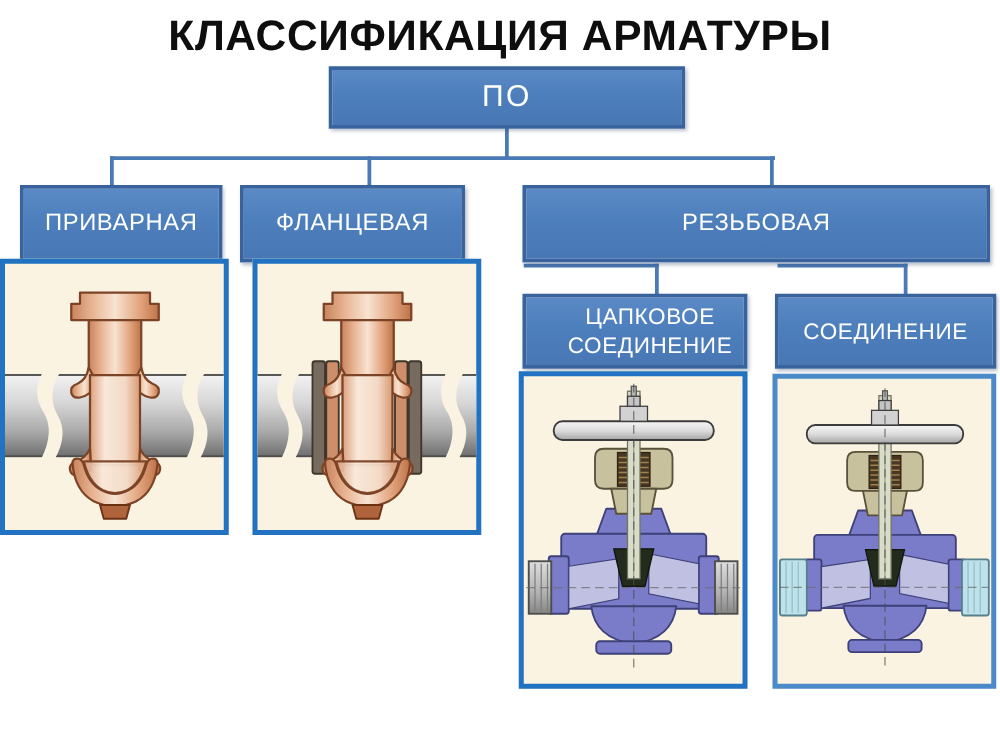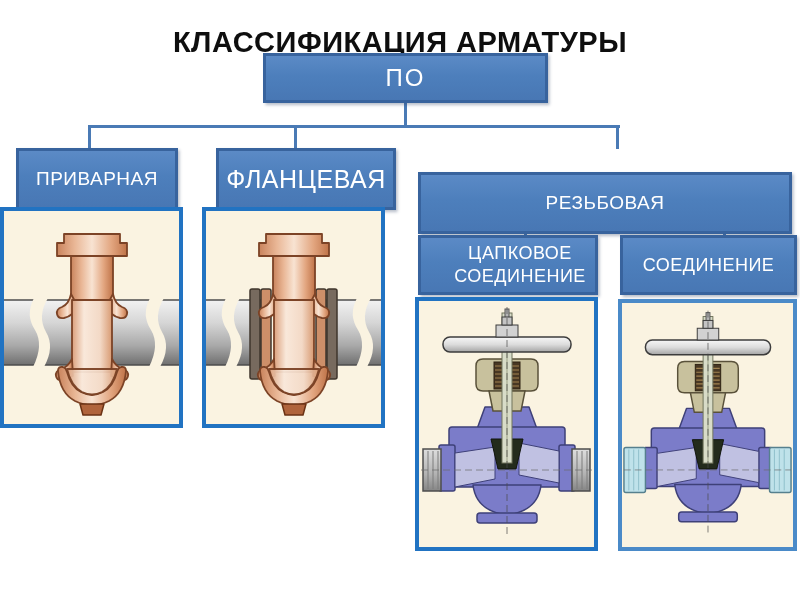--- a/index.html
+++ b/index.html
@@ -1,29 +1,29 @@
 <!DOCTYPE html>
 <html><head>
 <meta charset="utf-8">
 <style>
   html,body{margin:0;padding:0;background:#ffffff;}
   .stage{position:relative;width:800px;height:600px;background:#ffffff;overflow:hidden;
          font-family:"Liberation Sans","DejaVu Sans",sans-serif;}
-  .slide-title{position:absolute;left:0;top:26px;width:800px;text-align:center;
-         font-size:29px;font-weight:bold;color:#0e0e0e;letter-spacing:.5px;}
+  .slide-title{position:absolute;left:0;top:10px;width:800px;text-align:center;
+         font-size:34px;font-weight:bold;color:#0e0e0e;letter-spacing:.5px;}
   .line{position:absolute;background:#4a7ab5;}
   .node{position:absolute;box-sizing:border-box;display:flex;flex-direction:column;
         align-items:center;justify-content:center;text-align:center;
         background:linear-gradient(180deg,#5b8ac6 0%,#4d7fbc 45%,#4877b4 100%);
         border:3px solid #38639d;color:#ffffff;font-weight:normal;
         box-shadow:1.5px 2px 3px rgba(40,60,95,.35);}
   .root-node{left:263px;top:53px;width:285px;height:50px;font-size:24px;line-height:24px;letter-spacing:2px;}
   .node-b1{left:16px;top:148px;width:162px;height:62px;font-size:19px;letter-spacing:.5px;}
-  .node-b2{left:216px;top:148px;width:180px;height:62px;font-size:25px;letter-spacing:.5px;}
-  .node-b3{left:418px;top:148px;width:374px;height:62px;font-size:19px;letter-spacing:.5px;margin-top:24px;}
+  .node-b2{left:192px;top:148px;width:180px;height:62px;font-size:19px;letter-spacing:.5px;}
+  .node-b3{left:418px;top:148px;width:374px;height:62px;font-size:19px;letter-spacing:.5px;}
   .node-s1{left:418px;top:235px;width:180px;height:60px;font-size:18px;line-height:23px;letter-spacing:.5px;padding-left:24px;}
   .node-s2{left:620px;top:235px;width:177px;height:60px;font-size:18px;line-height:23px;letter-spacing:.5px;}
   .panel{position:absolute;box-sizing:border-box;background:#faf3e1;border:4px solid #2173c2;}
   .panel-p1{left:0;top:207px;width:183px;height:221px;}
   .panel-p2{left:202px;top:207px;width:183px;height:221px;}
   .panel-p3{left:415px;top:297px;width:183px;height:254px;}
   .panel-p4{left:618px;top:299px;width:179px;height:252px;border-color:#4a8ac8;}
   .panel svg{display:block;width:100%;height:100%;}
 </style>
 </head>

